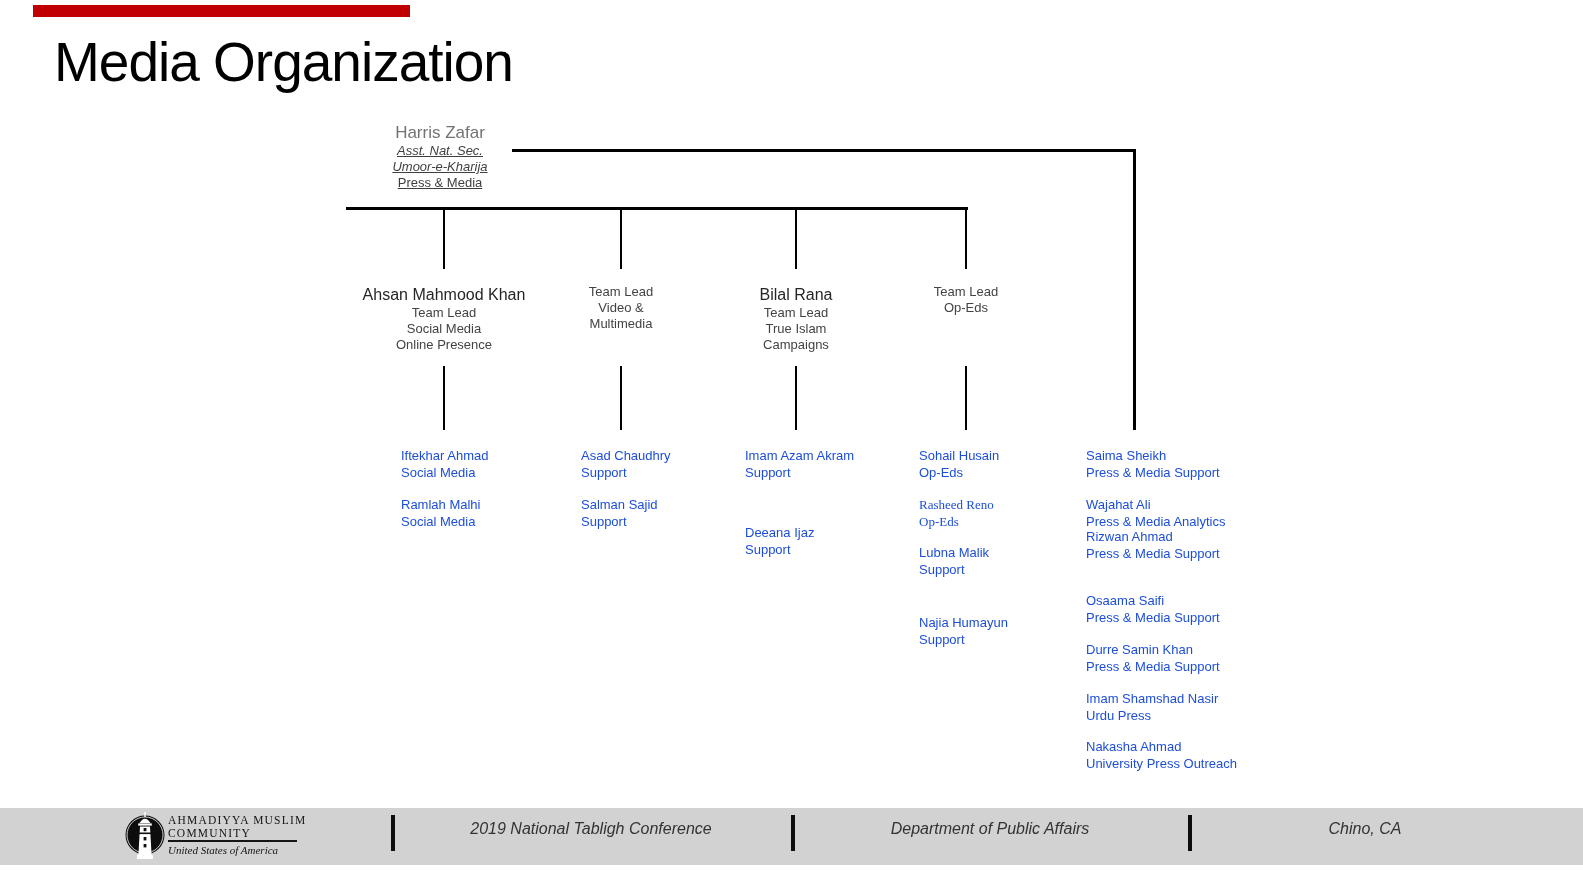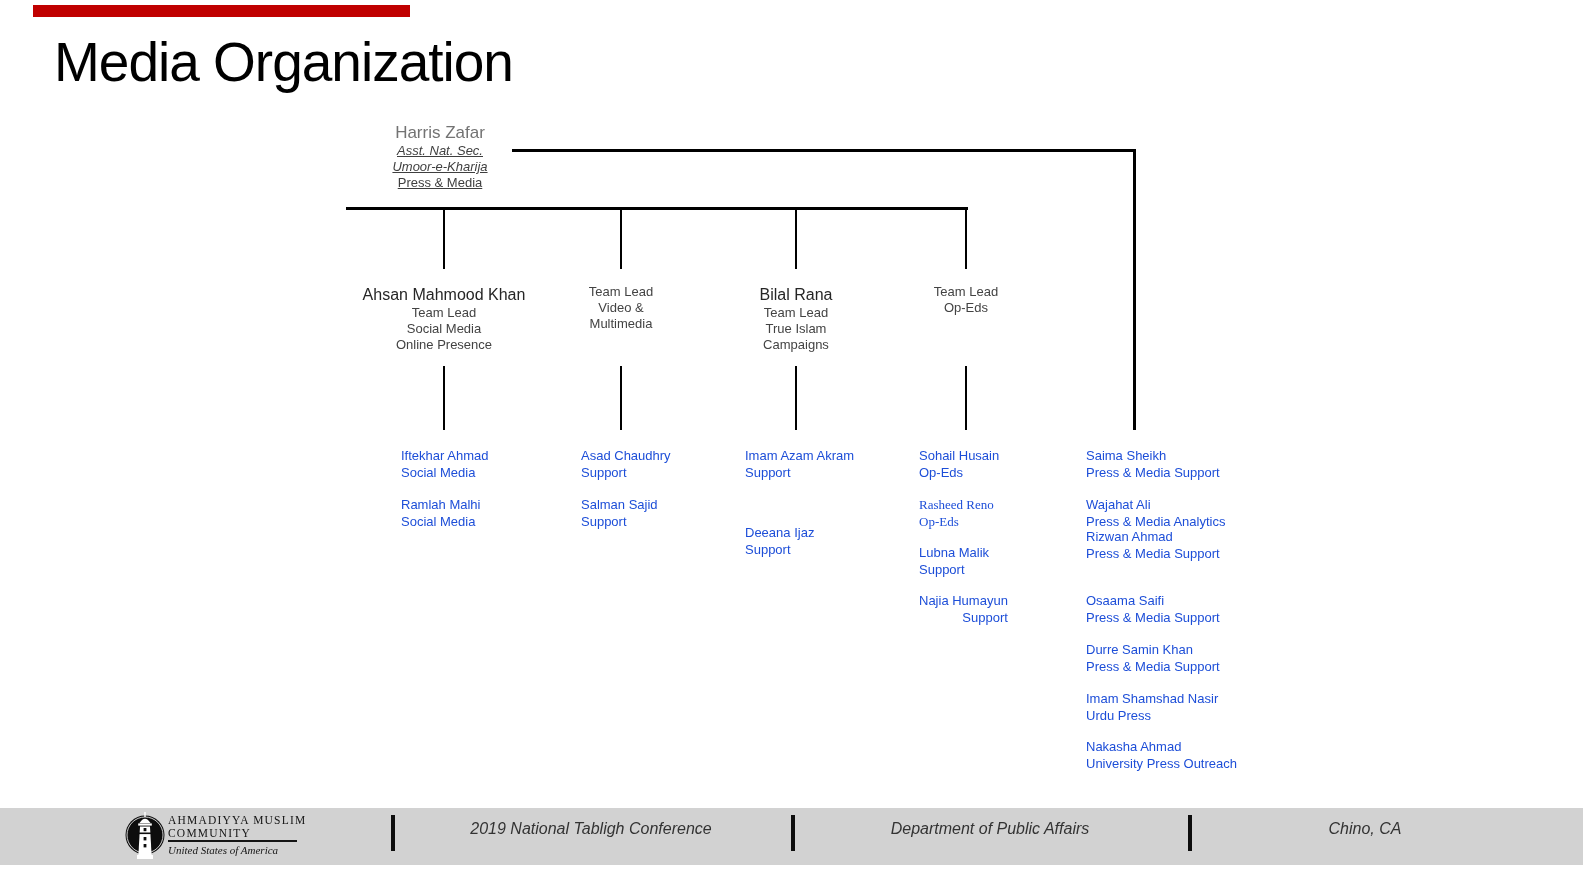--- a/index.html
+++ b/index.html
@@ -119,21 +119,21 @@
   <div class="m-role">Op-Eds</div>
 </div>
 <div class="member" style="left:919px;top:496px;font-family:Liberation Serif, serif;">
   <div class="m-name">Rasheed Reno</div>
   <div class="m-role">Op-Eds</div>
 </div>
 <div class="member" style="left:919px;top:544px;">
   <div class="m-name">Lubna Malik</div>
   <div class="m-role">Support</div>
 </div>
-<div class="member" style="left:919px;top:592px;text-align:right;">
+<div class="member" style="left:919px;top:614px;">
   <div class="m-name">Najia Humayun</div>
   <div class="m-role">Support</div>
 </div>
 
 <div class="member" style="left:1086px;top:447px;">
   <div class="m-name">Saima Sheikh</div>
   <div class="m-role">Press &amp; Media Support</div>
 </div>
 <div class="member" style="left:1086px;top:496px;">
   <div class="m-name">Wajahat Ali</div>

